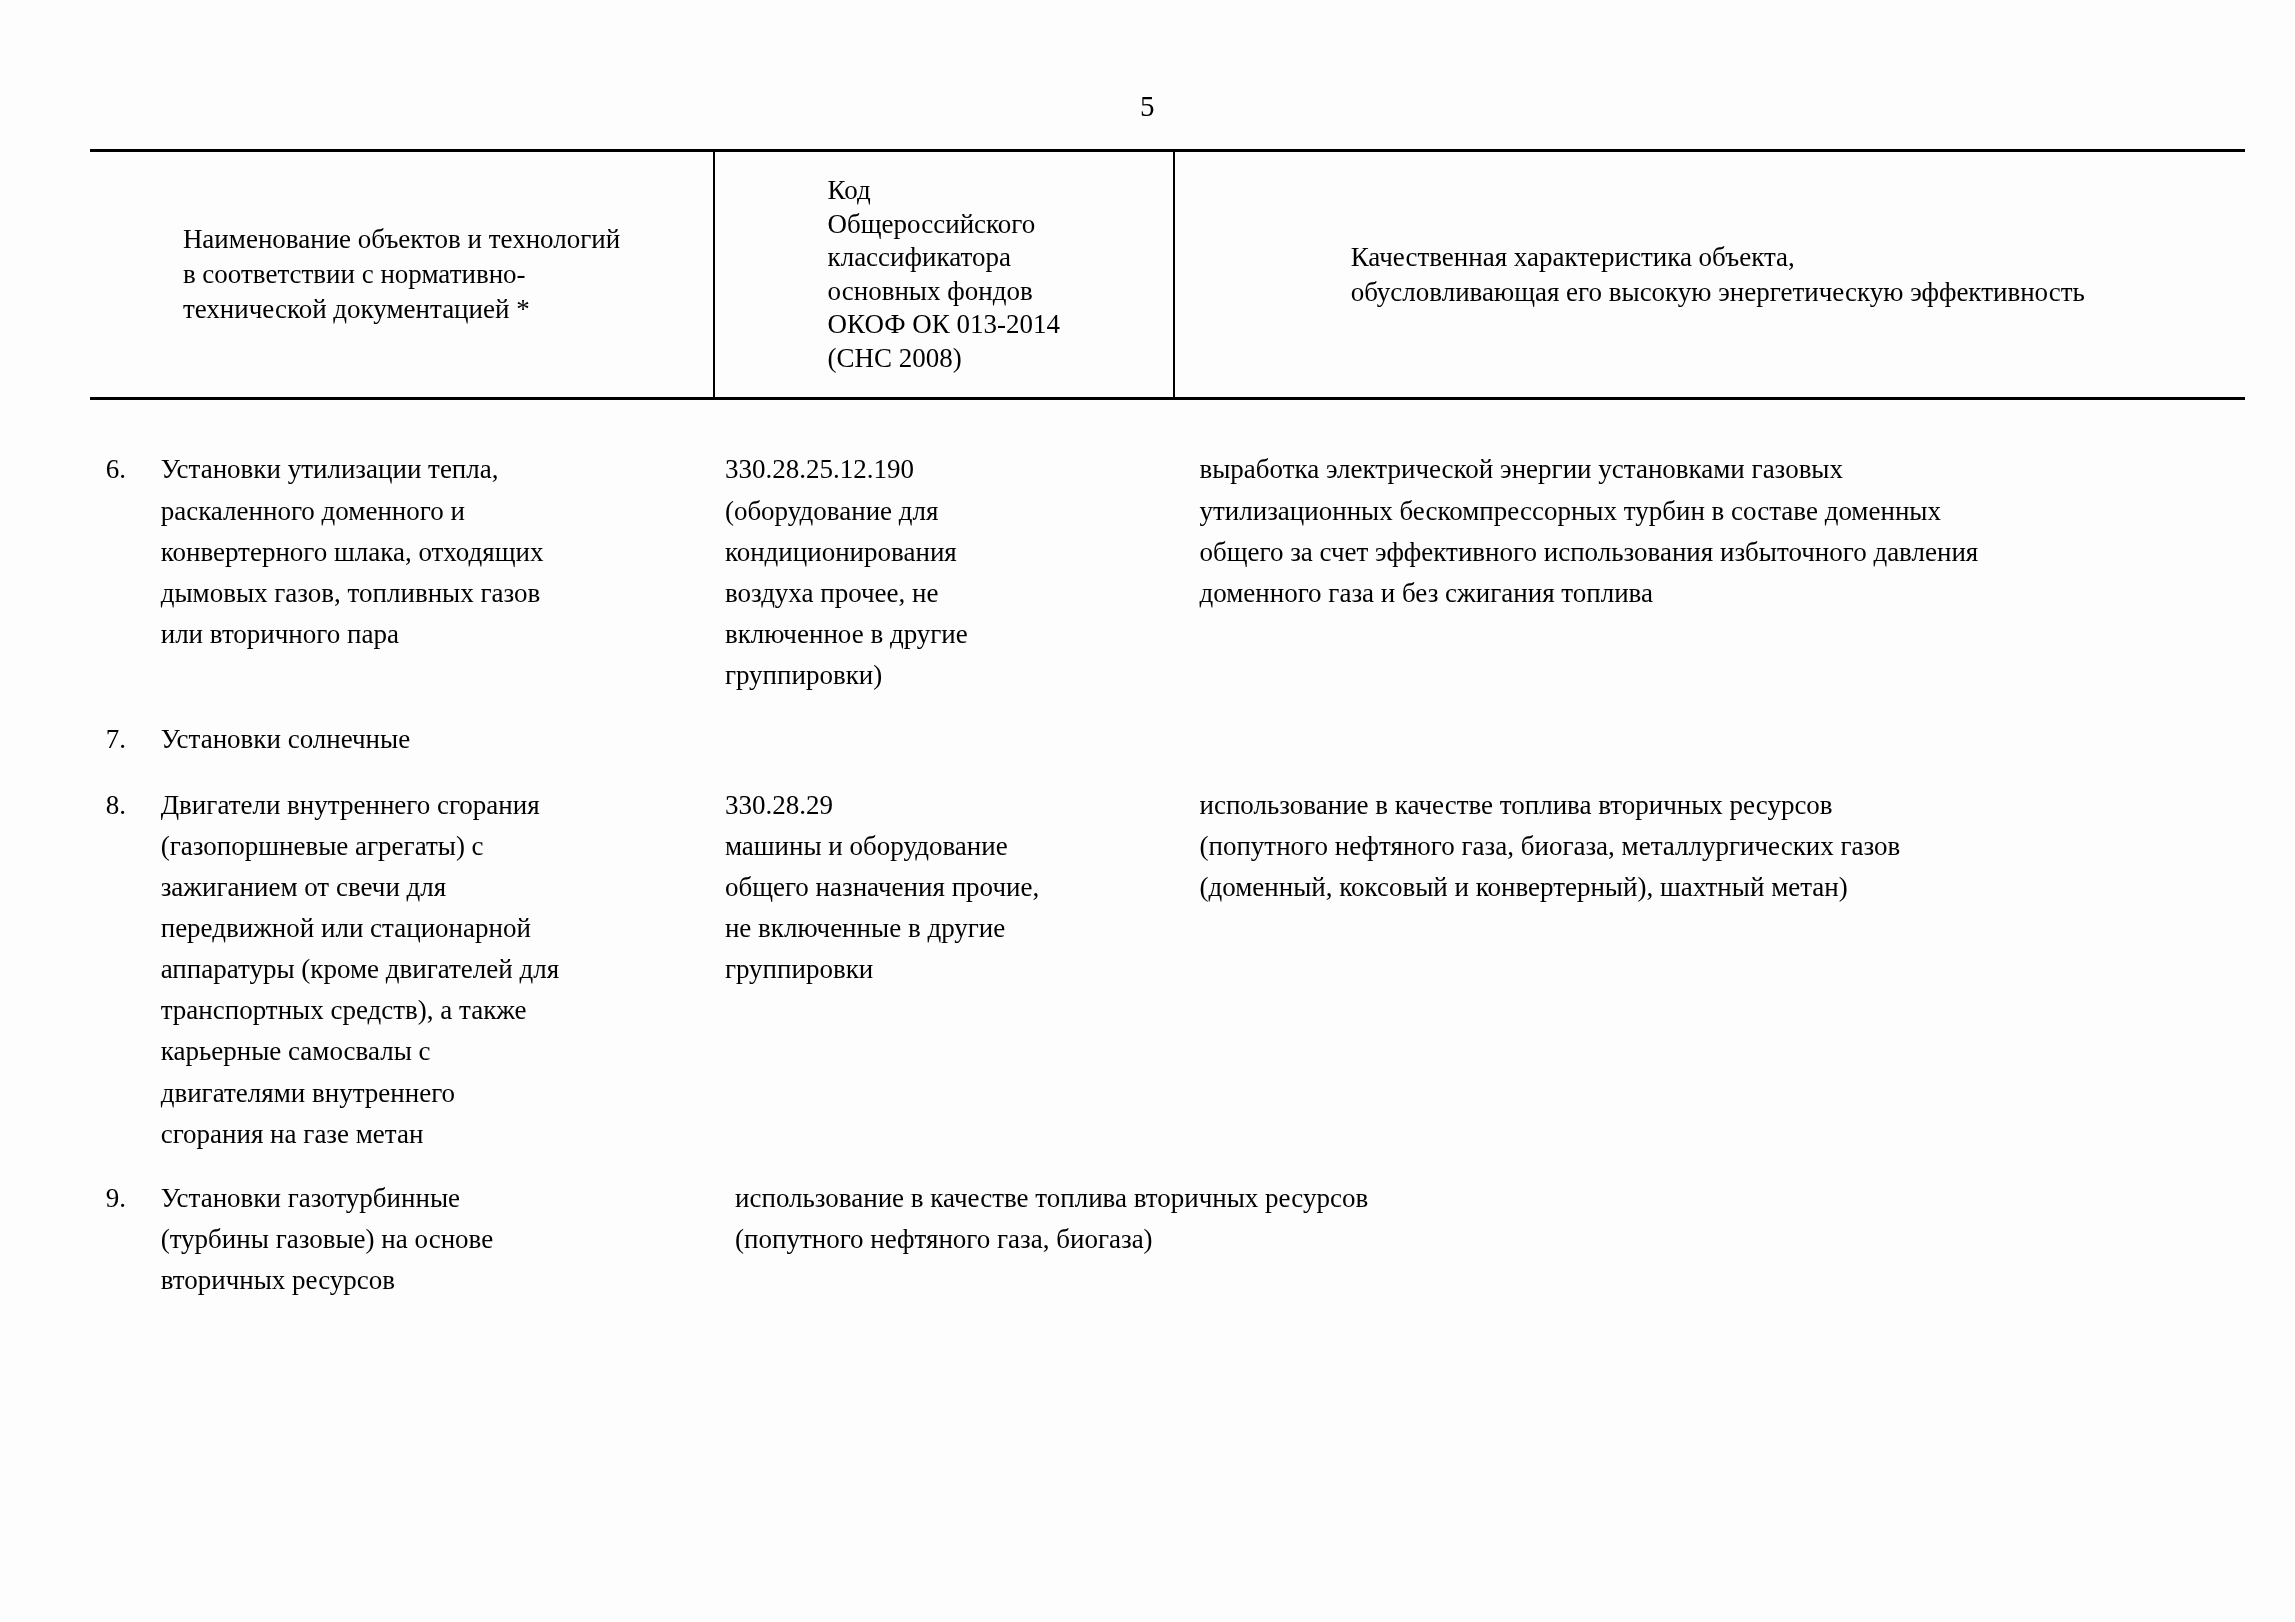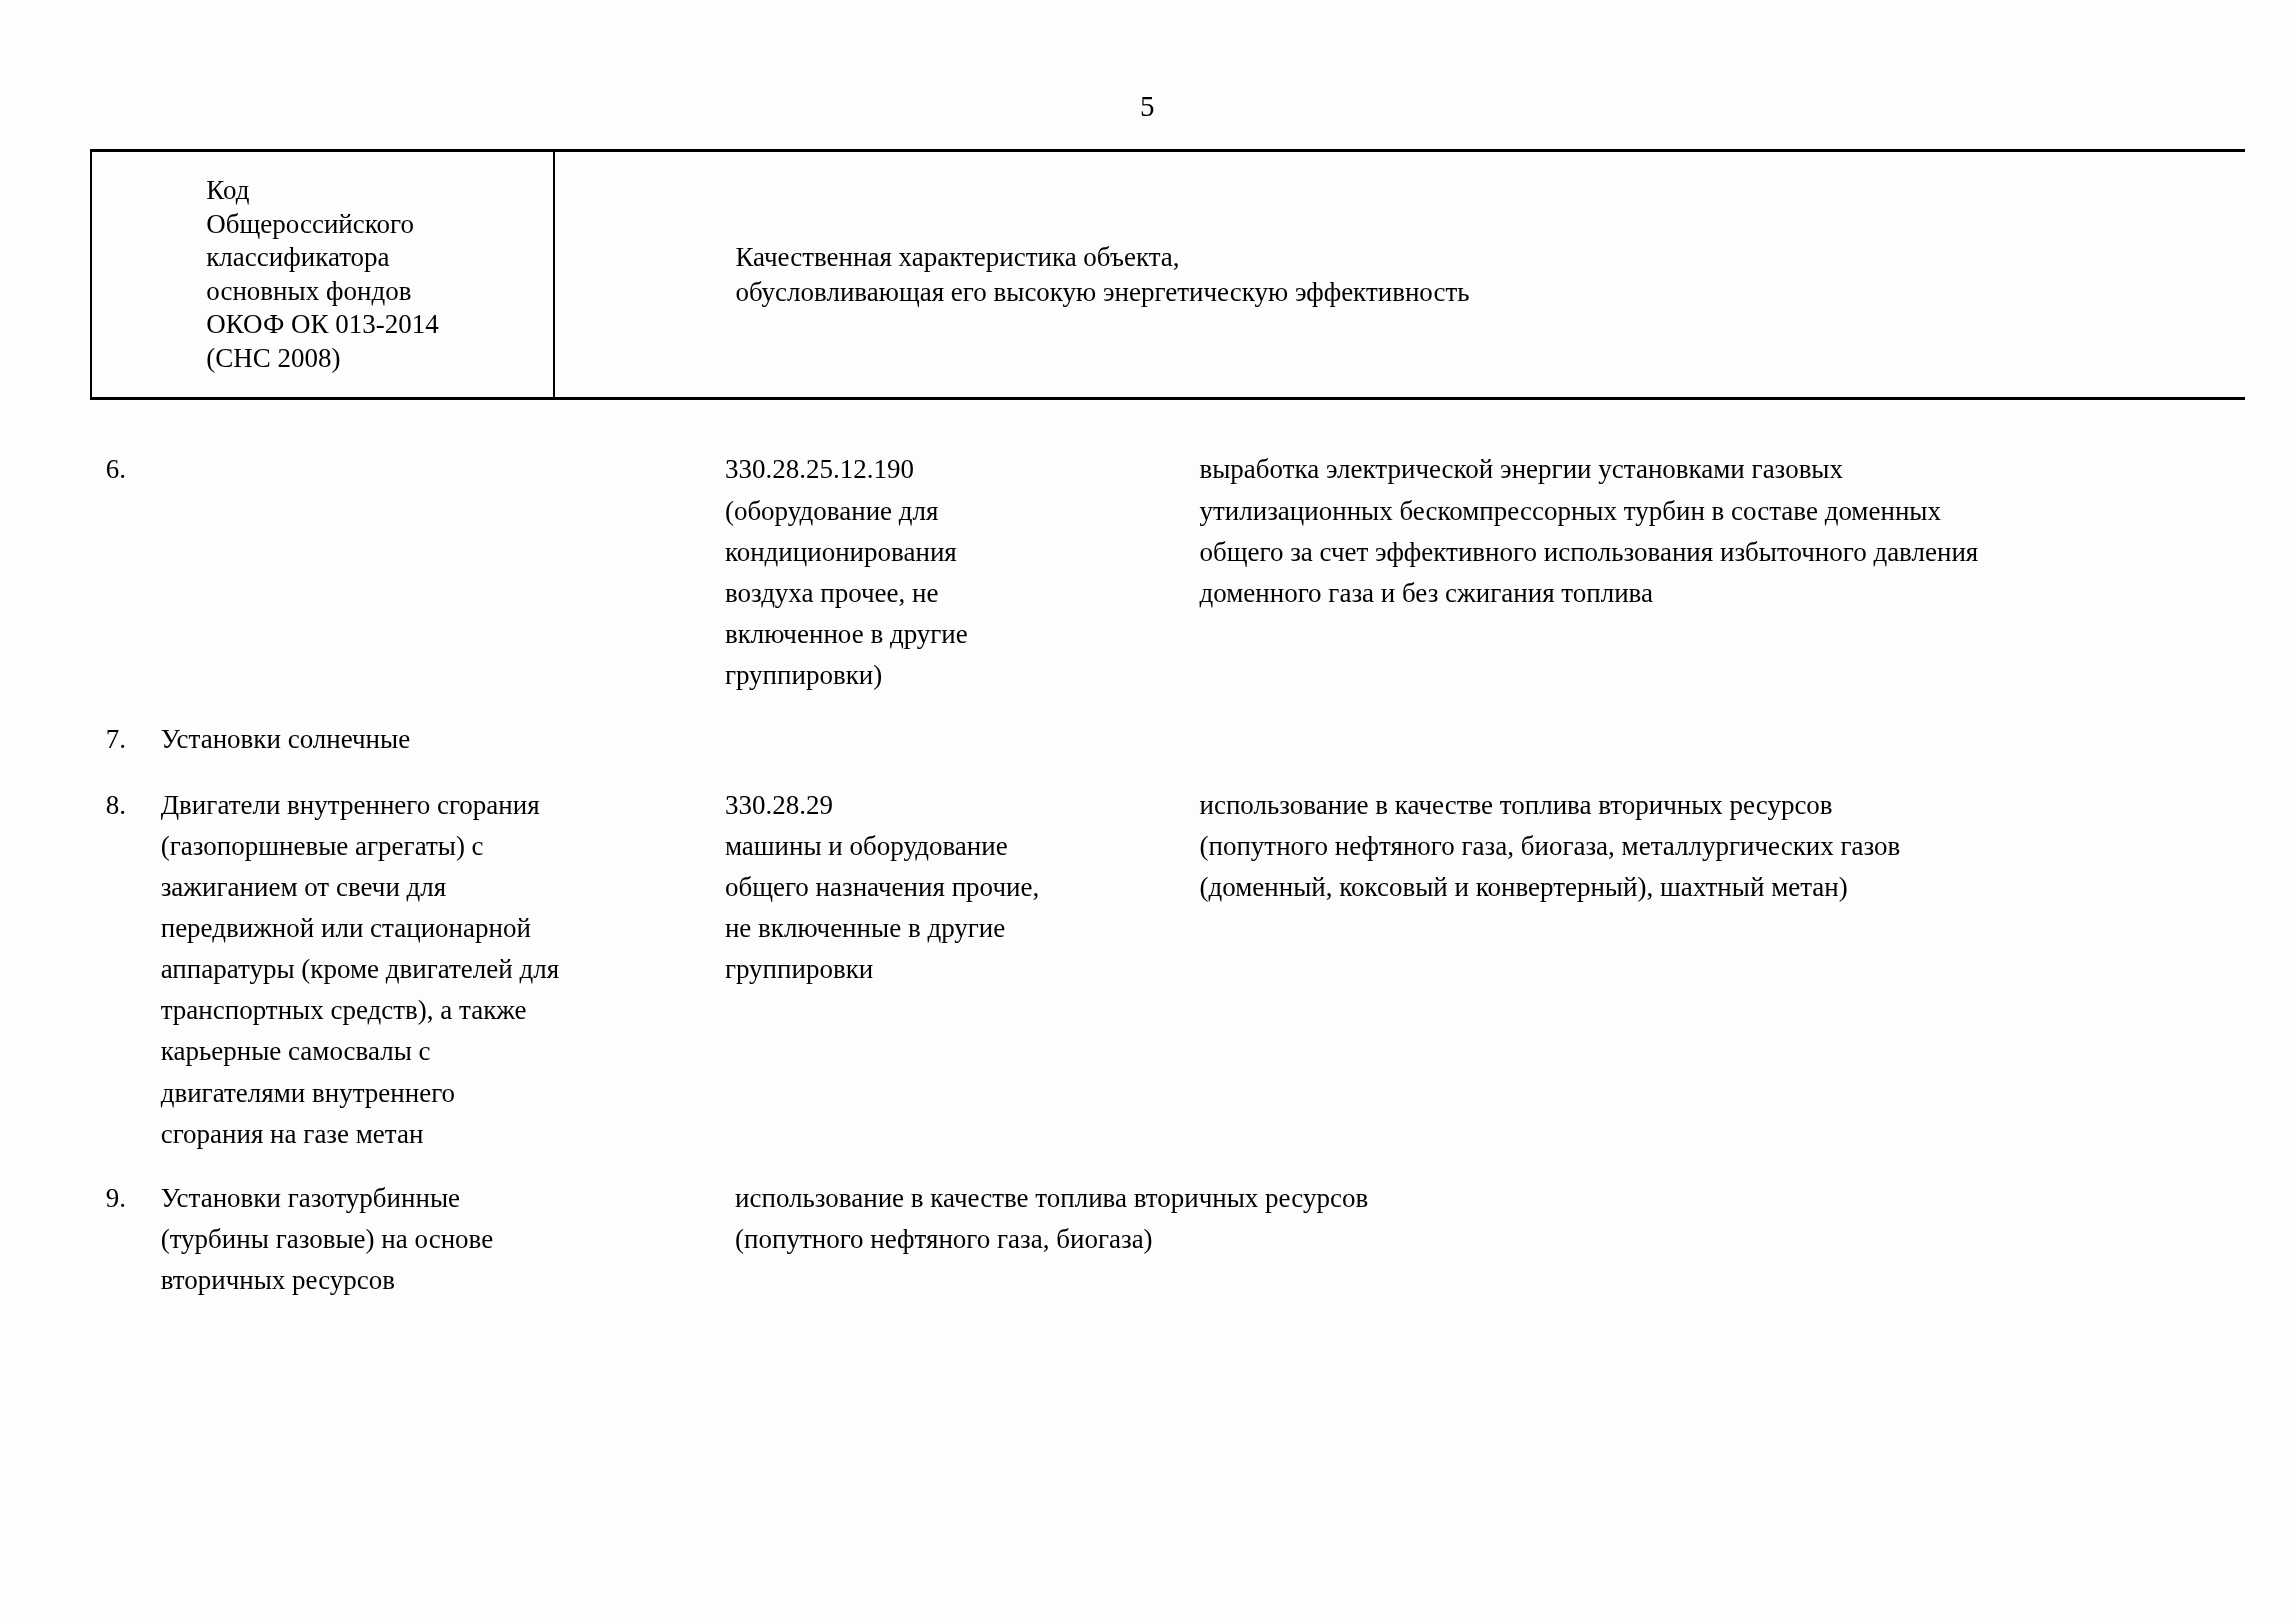--- a/index.html
+++ b/index.html
@@ -133,20 +133,25 @@
 
 <div class="page">
 
   <div class="page-number">5</div>
 
   <div class="table-wrap">
 
     <div class="rule"></div>
 
     <div class="thead">
+      <div class="col col-1">
+        <div class="inner nowrap-lines">Наименование объектов и технологий
+в соответствии с нормативно-
+технической документацией *</div>
+      </div>
       <div class="col col-2">
         <div class="inner nowrap-lines">Код
 Общероссийского
 классификатора
 основных фондов
 ОКОФ ОК 013-2014
 (СНС 2008)</div>
       </div>
       <div class="col col-3">
         <div class="inner nowrap-lines">Качественная характеристика объекта,
@@ -154,20 +159,25 @@
       </div>
     </div>
 
     <div class="rule thin"></div>
 
     <div class="tbody">
 
       <div class="trow row-6">
         <div class="cell cell-name">
           <span class="idx">6.</span>
+          <span class="nm nowrap-lines">Установки утилизации тепла,
+раскаленного доменного и
+конвертерного шлака, отходящих
+дымовых газов, топливных газов
+или вторичного пара</span>
         </div>
         <div class="cell cell-code nowrap-lines">330.28.25.12.190
 (оборудование для
 кондиционирования
 воздуха прочее, не
 включенное в другие
 группировки)</div>
         <div class="cell cell-desc nowrap-lines">выработка электрической энергии установками газовых
 утилизационных бескомпрессорных турбин в составе доменных
 общего за счет эффективного использования избыточного давления

